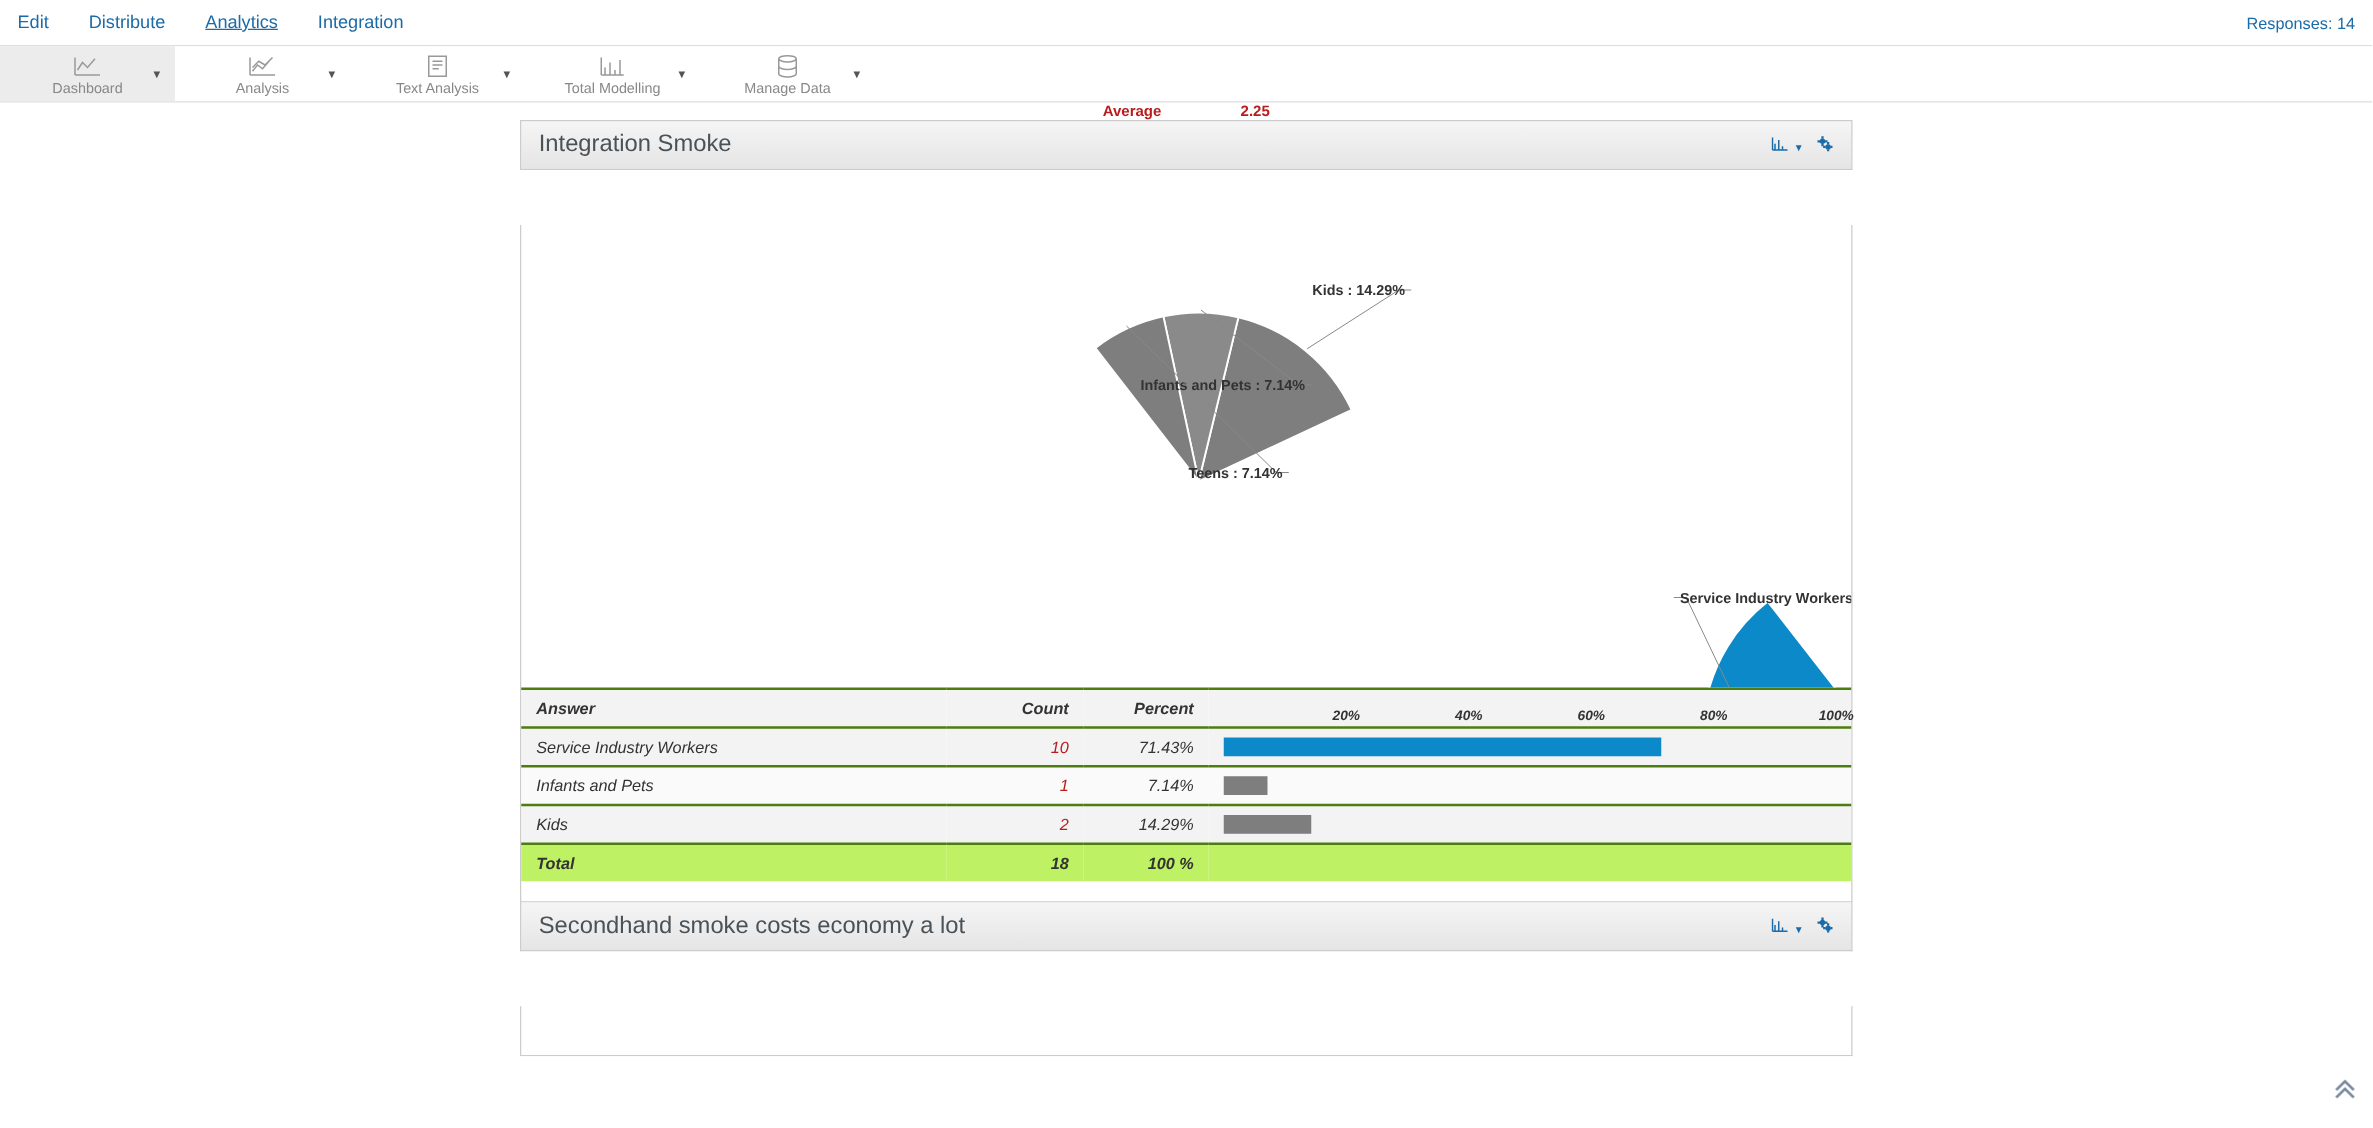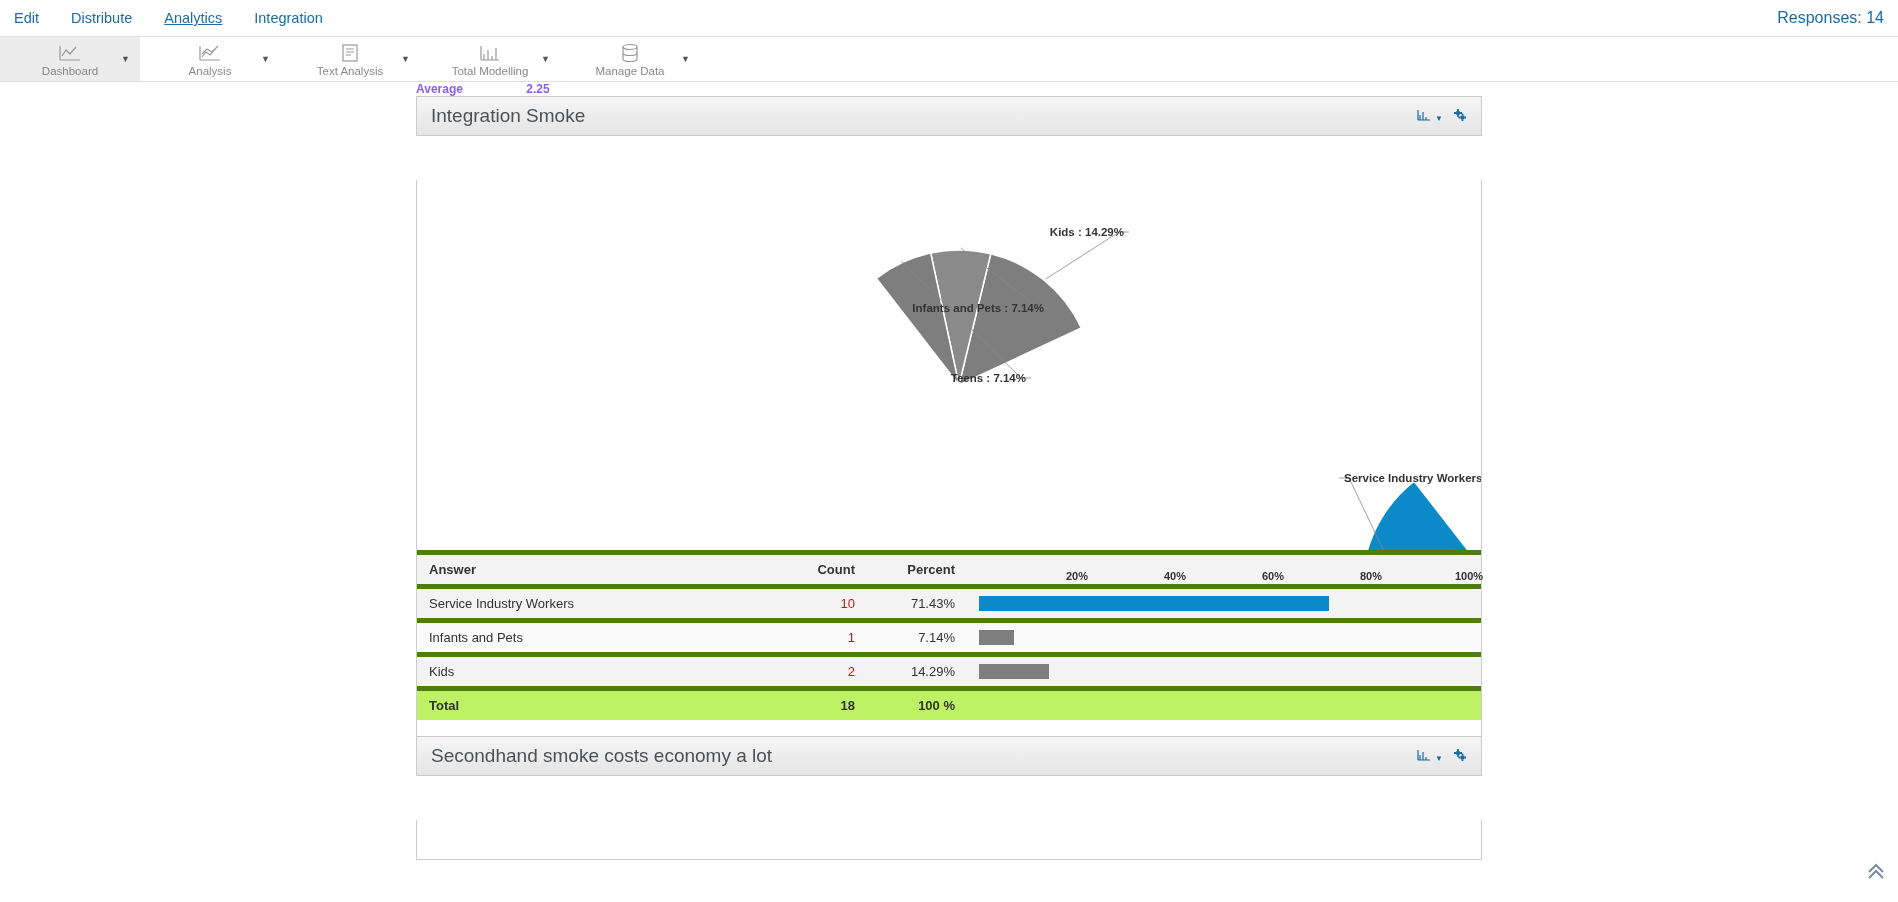--- a/index.html
+++ b/index.html
@@ -2,49 +2,49 @@
 <html><head>
 <meta charset="utf-8">
 <style>
 * { box-sizing: border-box; margin: 0; padding: 0; }
 body { font-family: -apple-system, BlinkMacSystemFont, "Segoe UI", Arial, sans-serif; background: #fff; font-size: 13px; color: #333; }
 
 .topnav { display: flex; align-items: center; padding: 2px 14px; border-bottom: 1px solid #ddd; justify-content: space-between; }
 .topnav-left { display: flex; gap: 32px; align-items: center; }
 .topnav a { color: #1a6ba8; text-decoration: none; font-size: 14.5px; padding: 8px 0; }
 .topnav a.active { text-decoration: underline; font-weight: 500; }
-.topnav .responses { color: #1a6ba8; font-size: 16px; }
+.topnav .responses { color: #1a6ba8; font-size: 13px; }
 
 .toolbar { display: flex; border-bottom: 1px solid #ddd; background: #fff; }
 .tool-item { display: flex; flex-direction: column; align-items: center; justify-content: center; padding: 6px 30px 4px; color: #888; font-size: 11.5px; min-width: 140px; position: relative; cursor: pointer; }
 .tool-item.active { background: #ececec; }
 .tool-item .icon { height: 20px; margin-bottom: 2px; display: flex; align-items: center; justify-content: center; }
 .tool-item svg { stroke: #999; fill: none; stroke-width: 1.2; }
 .tool-item .caret { position: absolute; right: 10px; top: 50%; transform: translateY(-50%); font-size: 9px; color: #555; }
 
 .content { max-width: 1066px; margin: 0 auto; }
 
-.avg-row { padding: 0; font-size: 12px; color: #8b5cf6; font-weight: 700; }
+.avg-row { text-align: center; padding: 0; font-size: 12px; color: #b91c1c; font-weight: 700; }
 .avg-row .label { display: inline-block; padding-right: 60px; }
 .avg-row .value { display: inline-block; }
 
 .panel-header { background: linear-gradient(#f5f5f5, #e5e5e5); border: 1px solid #ccc; padding: 8px 14px; display: flex; justify-content: space-between; align-items: center; }
 .panel-header h2 { font-size: 19px; font-weight: 400; color: #4a5258; }
 .panel-header .actions { display: flex; gap: 10px; align-items: center; color: #1a6ba8; }
 .panel-header .actions span { cursor: pointer; font-size: 14px; }
 
 .panel-body { border: 1px solid #ccc; border-top: none; padding: 10px 0 16px; background: #fff; margin-top: 44px; }
 
 .piewrap { position: relative; width: 100%; height: 360px; }
 .piewrap svg { width: 100%; height: 100%; }
 .pie-label { font-size: 11.5px; font-weight: 700; fill: #333; }
 .pie-line { stroke: #888; stroke-width: 0.8; fill: none; }
 
 .tbl { width: 100%; border-collapse: collapse; font-size: 13px; }
-.tbl th, .tbl td { padding: 7px 12px; border-top: 5px solid #4d7c0f; }
+.tbl th, .tbl td { padding: 7px 12px; border-top: 2px solid #4d7c0f; font-style: italic; }
 .tbl th { background: #f3f3f3; font-weight: 700; color: #333; text-align: left; }
 .tbl th.r, .tbl td.r { text-align: right; }
 .tbl tbody tr:nth-child(even) { background: #fafafa; }
 .tbl tbody tr:nth-child(odd) { background: #f3f3f3; }
 .tbl tfoot td { background: #bef264; font-weight: 700; }
 .tbl .count-val { color: #b91c1c; font-weight: 500; }
 
 .col-answer { width: 340px; }
 .col-count { width: 110px; }
 .col-percent { width: 100px; }

